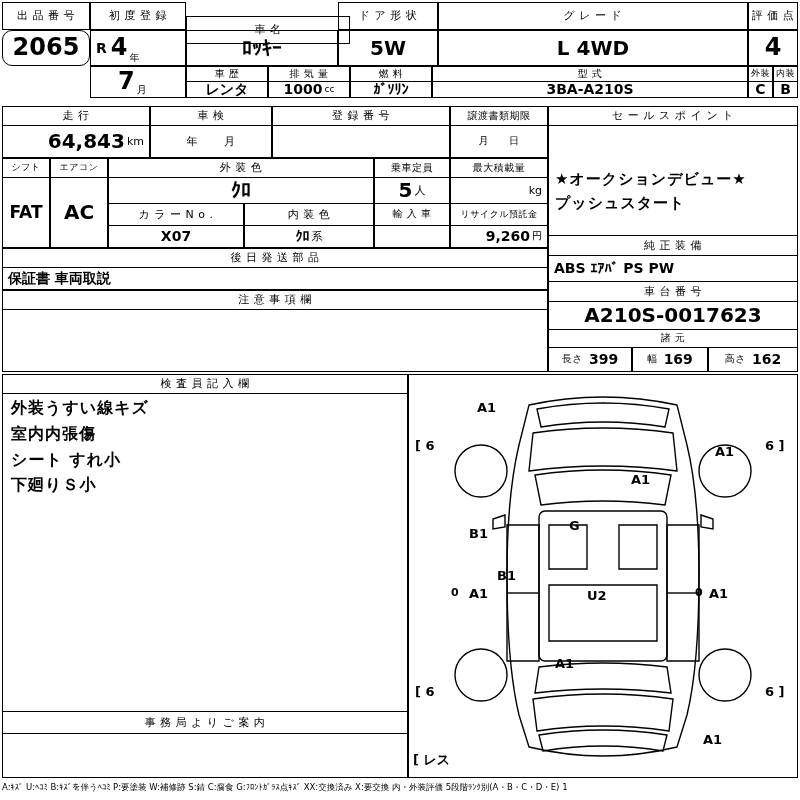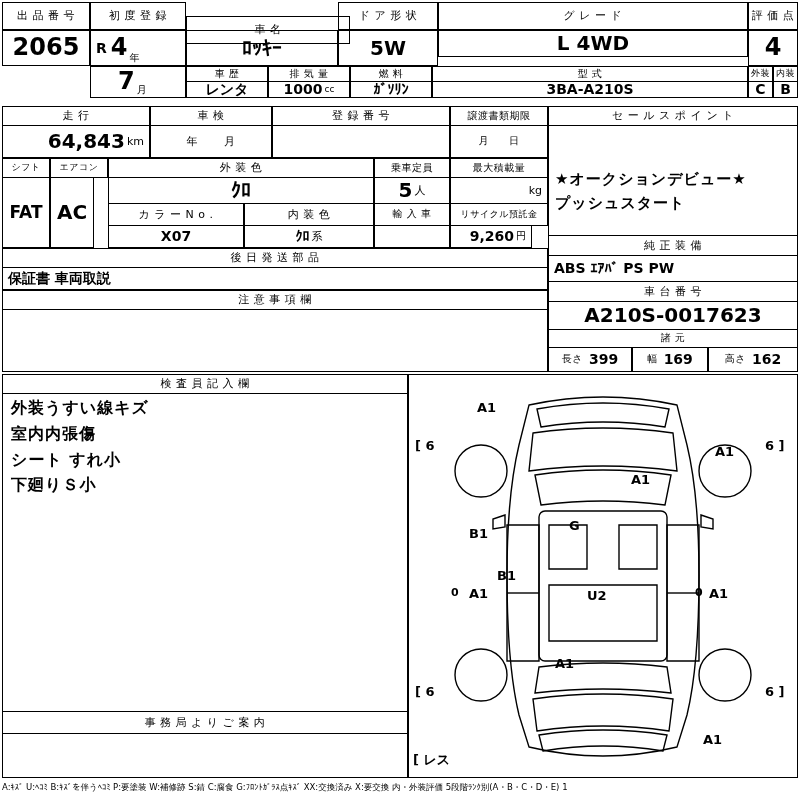--- a/index.html
+++ b/index.html
@@ -73,21 +73,21 @@
   svg { display: block; }
 </style>
 </head>
 <body>
 
 <div class="sheet">
 
   <div class="box stack" style="left:2px; top:2px; width:88px; height:28px;">
     <span class="lbl">出 品 番 号</span>
   </div>
-  <div class="box" style="left:2px; top:30px; width:88px; height:36px;">
+  <div class="box" style="left:2px; top:30px; width:88px; height:36px;border-radius:10px;">
     <span class="val-lg">2065</span>
   </div>
 
   <div class="box" style="left:90px; top:2px; width:96px; height:28px;">
     <span class="lbl">初 度 登 録</span>
   </div>
   <div class="box left" style="left:90px; top:30px; width:96px; height:36px;">
     <span class="val-sm" style="margin-right:4px;">R</span>
     <span class="val-lg">4</span>
     <span class="sub">年</span>
@@ -103,21 +103,21 @@
   <div class="box" style="left:338px; top:2px; width:100px; height:28px;">
     <span class="lbl">ド ア 形 状</span>
   </div>
   <div class="box" style="left:338px; top:30px; width:100px; height:36px;">
     <span class="val">5W</span>
   </div>
 
   <div class="box" style="left:438px; top:2px; width:310px; height:28px;justify-content:center;">
     <span class="lbl">グ レ ー ド</span>
   </div>
-  <div class="box" style="left:438px; top:30px; width:310px; height:27px;">
+  <div class="box" style="left:438px; top:30px; width:310px; height:36px;">
     <span class="val">L  4WD</span>
   </div>
 
   <div class="box" style="left:748px; top:2px; width:50px; height:28px;">
     <span class="lbl">評 価 点</span>
   </div>
   <div class="box" style="left:748px; top:30px; width:50px; height:36px;">
     <span class="val-lg">4</span>
   </div>
 
@@ -207,21 +207,21 @@
 
   <div class="box" style="left:2px; top:158px; width:48px; height:20px;">
     <span class="lbl-sm" style="font-size:9px;">シフト</span>
   </div>
   <div class="box" style="left:50px; top:158px; width:58px; height:20px;">
     <span class="lbl-sm" style="font-size:9px;">エアコン</span>
   </div>
   <div class="box" style="left:2px; top:178px; width:48px; height:70px; border-top:none;">
     <span class="val-md">FAT</span>
   </div>
-  <div class="box" style="left:50px; top:178px; width:44px; height:70px; border-top:none;">
+  <div class="box" style="left:50px; top:178px; width:58px; height:70px; border-top:none;">
     <span class="val">AC</span>
   </div>
 
   <div class="box" style="left:108px; top:158px; width:266px; height:20px;">
     <span class="lbl">外 装 色</span>
   </div>
   <div class="box" style="left:108px; top:178px; width:266px; height:26px; border-top:none;">
     <span class="val">ｸﾛ</span>
   </div>
 
@@ -256,21 +256,21 @@
   </div>
 
   <div class="box" style="left:374px; top:204px; width:76px; height:22px; border-top:none;">
     <span class="lbl-sm">輸 入 車</span>
   </div>
   <div class="box" style="left:374px; top:226px; width:76px; height:22px; border-top:none;"></div>
 
   <div class="box" style="left:450px; top:204px; width:98px; height:22px; border-top:none;">
     <span class="lbl-sm" style="font-size:9px;">リサイクル預託金</span>
   </div>
-  <div class="box right" style="left:450px; top:226px; width:82px; height:22px; border-top:none;">
+  <div class="box right" style="left:450px; top:226px; width:98px; height:22px; border-top:none;">
     <span class="val-sm">9,260</span>
     <span class="unit" style="font-size:10px;">円</span>
   </div>
 
   <div class="box" style="left:2px; top:248px; width:546px; height:20px;">
     <span class="lbl">後 日 発 送 部 品</span>
   </div>
   <div class="box left" style="left:2px; top:268px; width:546px; height:22px; border-top:none;">
     <span class="val-sm">保証書 車両取説</span>
   </div>

